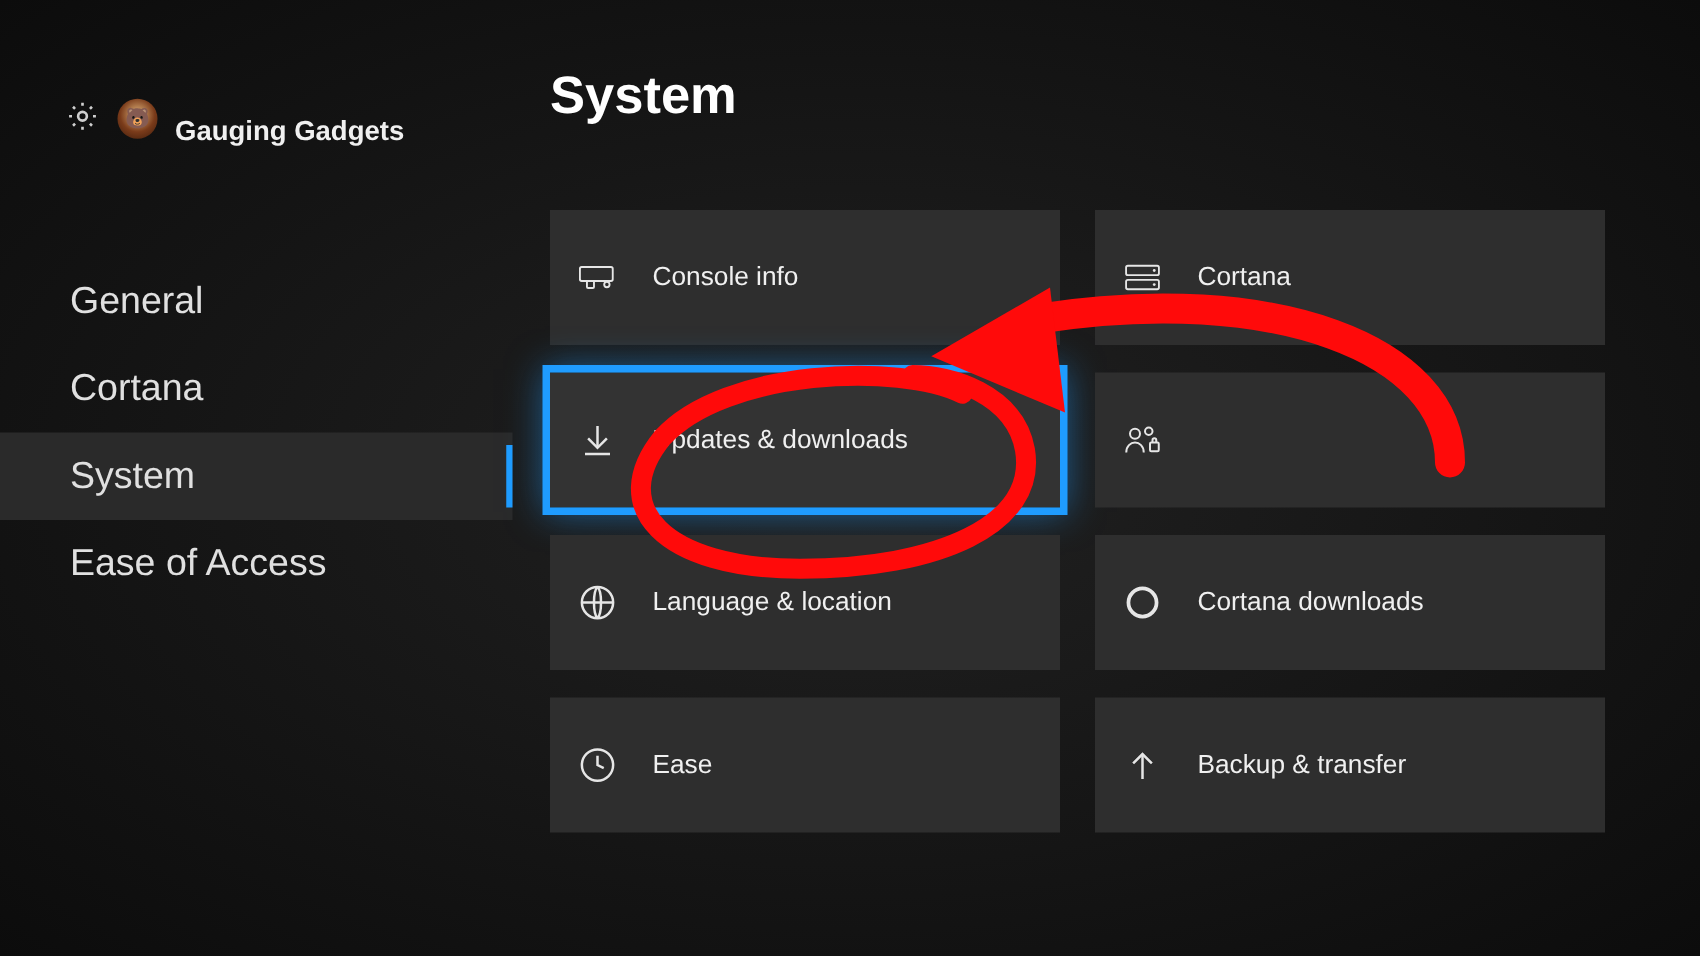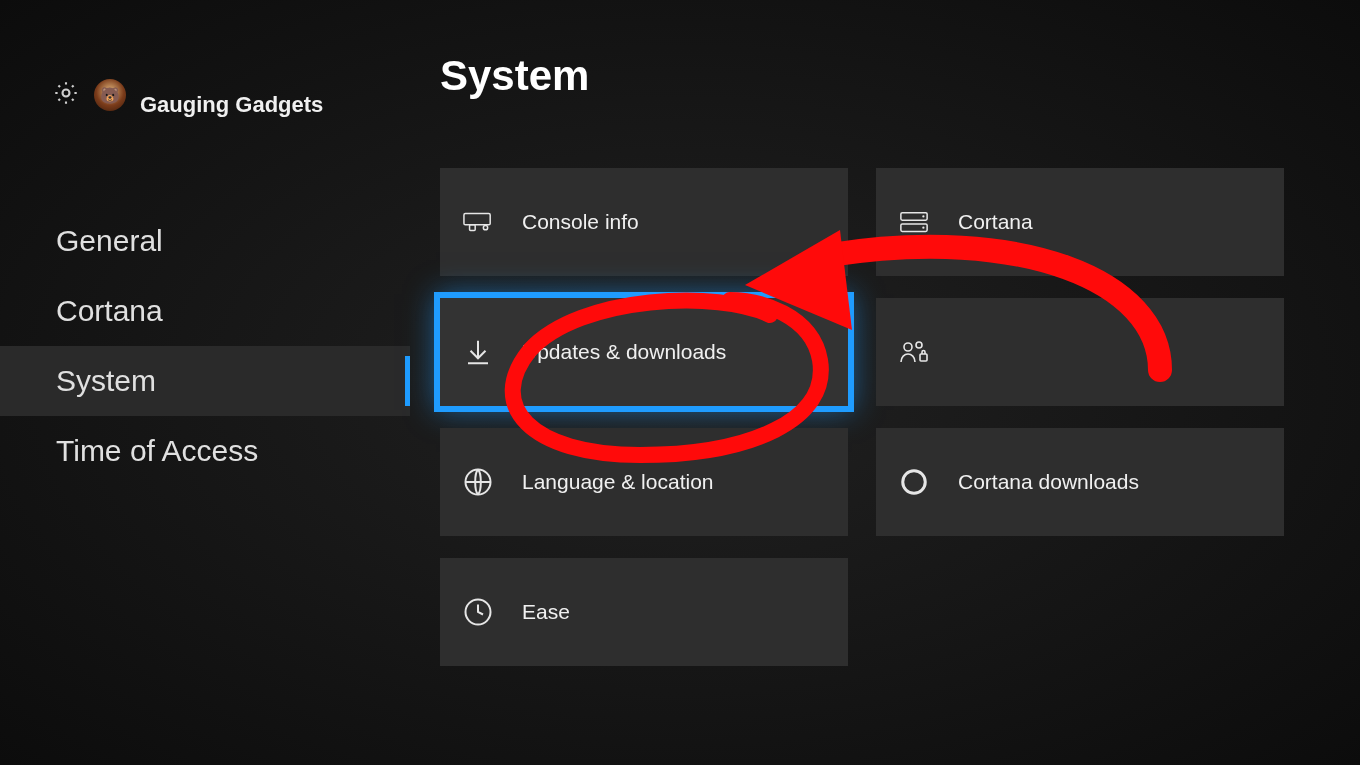--- a/index.html
+++ b/index.html
@@ -116,21 +116,21 @@
           <path stroke-width="1.8" d="M12 2.8v2M12 19.2v2M21.2 12h-2M4.8 12h-2M18.5 5.5l-1.4 1.4M6.9 17.1l-1.4 1.4M18.5 18.5l-1.4-1.4M6.9 6.9 5.5 5.5"></path>
         </svg>
     </span>
     <span class="avatar">🐻</span>
     <span class="profile-name">Gauging Gadgets</span>
   </div>
   <ul class="nav">
     <li><span>General</span></li>
     <li><span>Cortana</span></li>
     <li class="active"><span>System</span></li>
-    <li><span>Time of Access</span></li>
+    <li><span>Ease of Access</span></li>
   </ul>
 </div>
 
 <div class="main">
   <h1 class="page-title">System</h1>
 
   <div class="tile-grid">
 
     <div class="tile">
       <span class="icon-slot">
@@ -202,20 +202,29 @@
     <div class="tile">
       <span class="icon-slot">
         <svg viewBox="0 0 24 24">
             <circle cx="12" cy="12" r="10"></circle>
             <path d="M12 6v6l4 2"></path>
           </svg>
       </span>
       <span class="label">Ease</span>
     </div>
 
+    <div class="tile">
+      <span class="icon-slot">
+        <svg viewBox="0 0 24 24">
+            <path d="M12 21V5"></path>
+            <path d="M6 11l6-6 6 6"></path>
+          </svg>
+      </span>
+      <span class="label">Backup &amp; transfer</span>
+    </div>
   </div>
 </div>
 
 <div class="annotation">
   <svg viewBox="0 0 1360 765">
 
     <path class="red-stroke" stroke-width="16" d="M 770 315
          C 720 290, 580 295, 530 350
          C 485 405, 530 455, 640 455
          C 750 455, 830 420, 820 360

